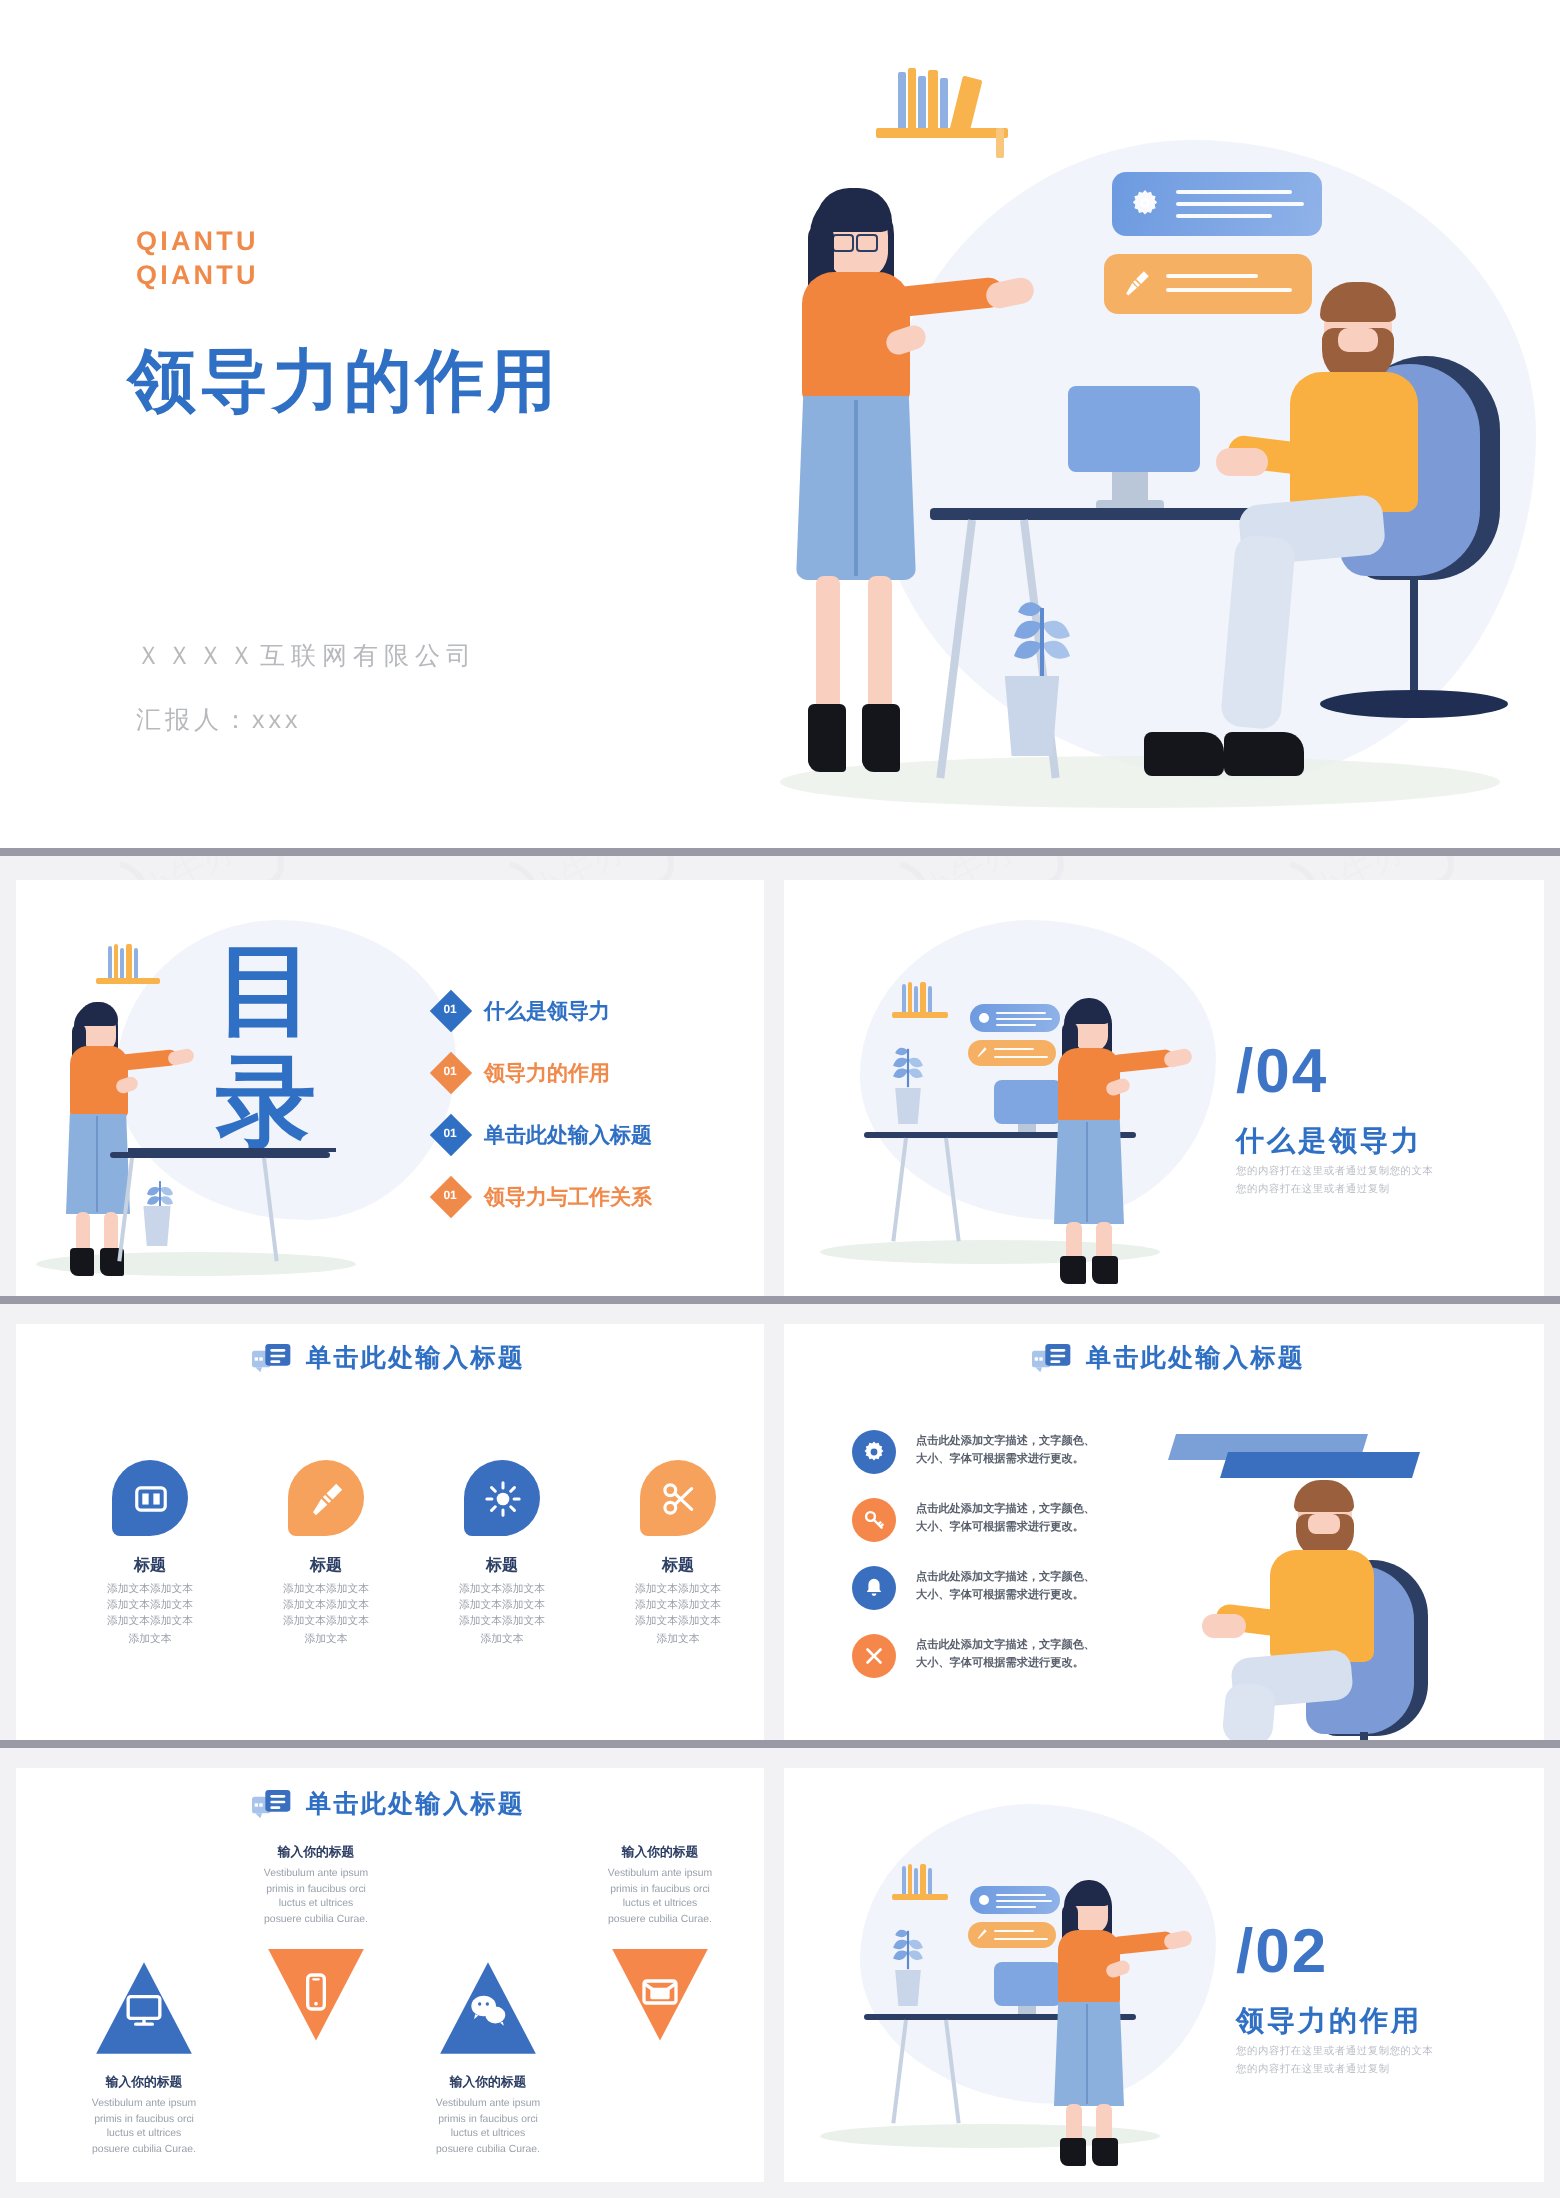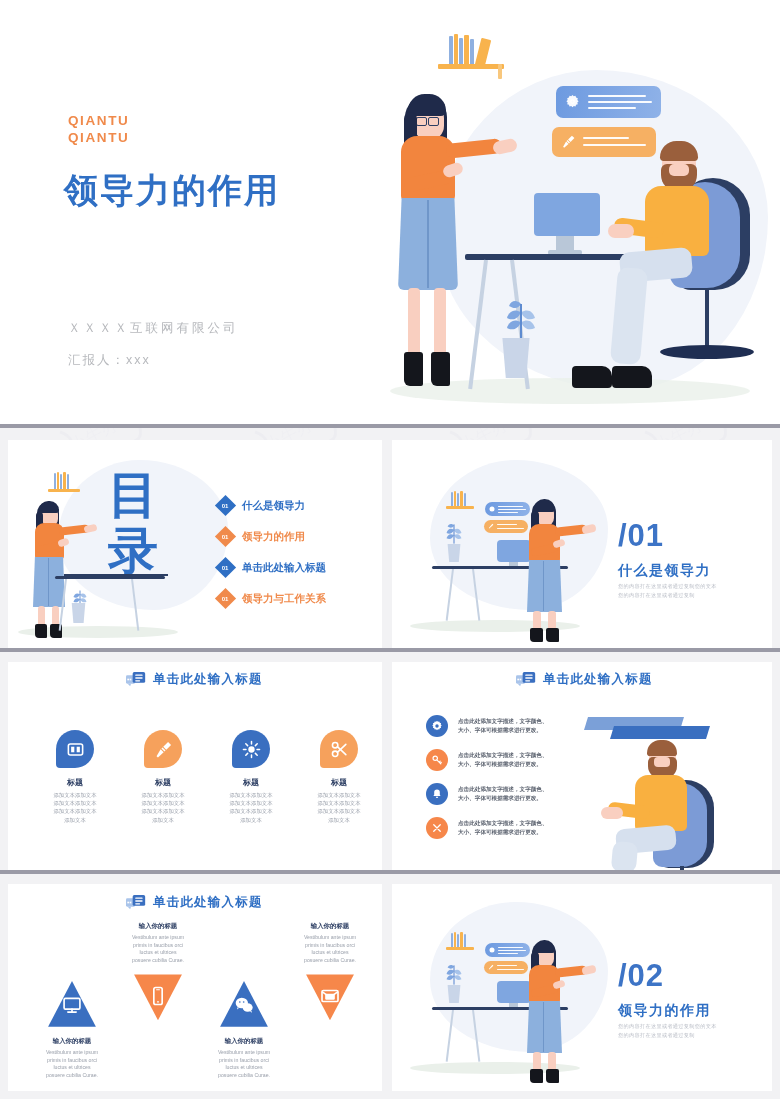--- a/index.html
+++ b/index.html
@@ -371,21 +371,21 @@
       <div class="sh" style="left:139px;top:106px;width:27px;height:8px;background:#f2853e;border-radius:4px;transform:rotate(-12deg);"></div>
       <div class="sh" style="left:161px;top:100px;width:12px;height:7px;background:#f9cfc0;border-radius:4px;transform:rotate(-18deg);"></div>
       <div class="sh" style="left:135px;top:120px;width:35px;height:52px;background:#8cb0dd;clip-path:polygon(6% 0,94% 0,100% 100%,0 100%);"></div>
       <div class="sh" style="left:151px;top:121px;width:1px;height:50px;background:#6f96c9;"></div>
       <div class="sh" style="left:141px;top:171px;width:8px;height:22px;background:#f9cfc0;border-radius:3px;"></div>
       <div class="sh" style="left:156px;top:171px;width:8px;height:22px;background:#f9cfc0;border-radius:3px;"></div>
       <div class="sh" style="left:138px;top:188px;width:13px;height:14px;background:#14161c;border-radius:2px 2px 1px 4px;"></div>
       <div class="sh" style="left:154px;top:188px;width:13px;height:14px;background:#14161c;border-radius:2px 2px 1px 4px;"></div>
     </div>
 
-    <div class="sec-num" style="left:226px;top:78px;">/01</div>
+    <div class="sec-num" style="left:226px;top:78px;">/04</div>
     <div class="sec-title" style="left:226px;top:122px;">什么是领导力</div>
     <div class="sec-desc" style="left:226px;top:142px;width:140px;">
       <div>您的内容打在这里或者通过复制您的文本</div>
       <div>您的内容打在这里或者通过复制</div>
     </div>
   </div>
 
   <div class="sep" style="top:648px;"></div>
 
   <div class="slide" style="left:8px;top:662px;width:374px;height:208px;">

